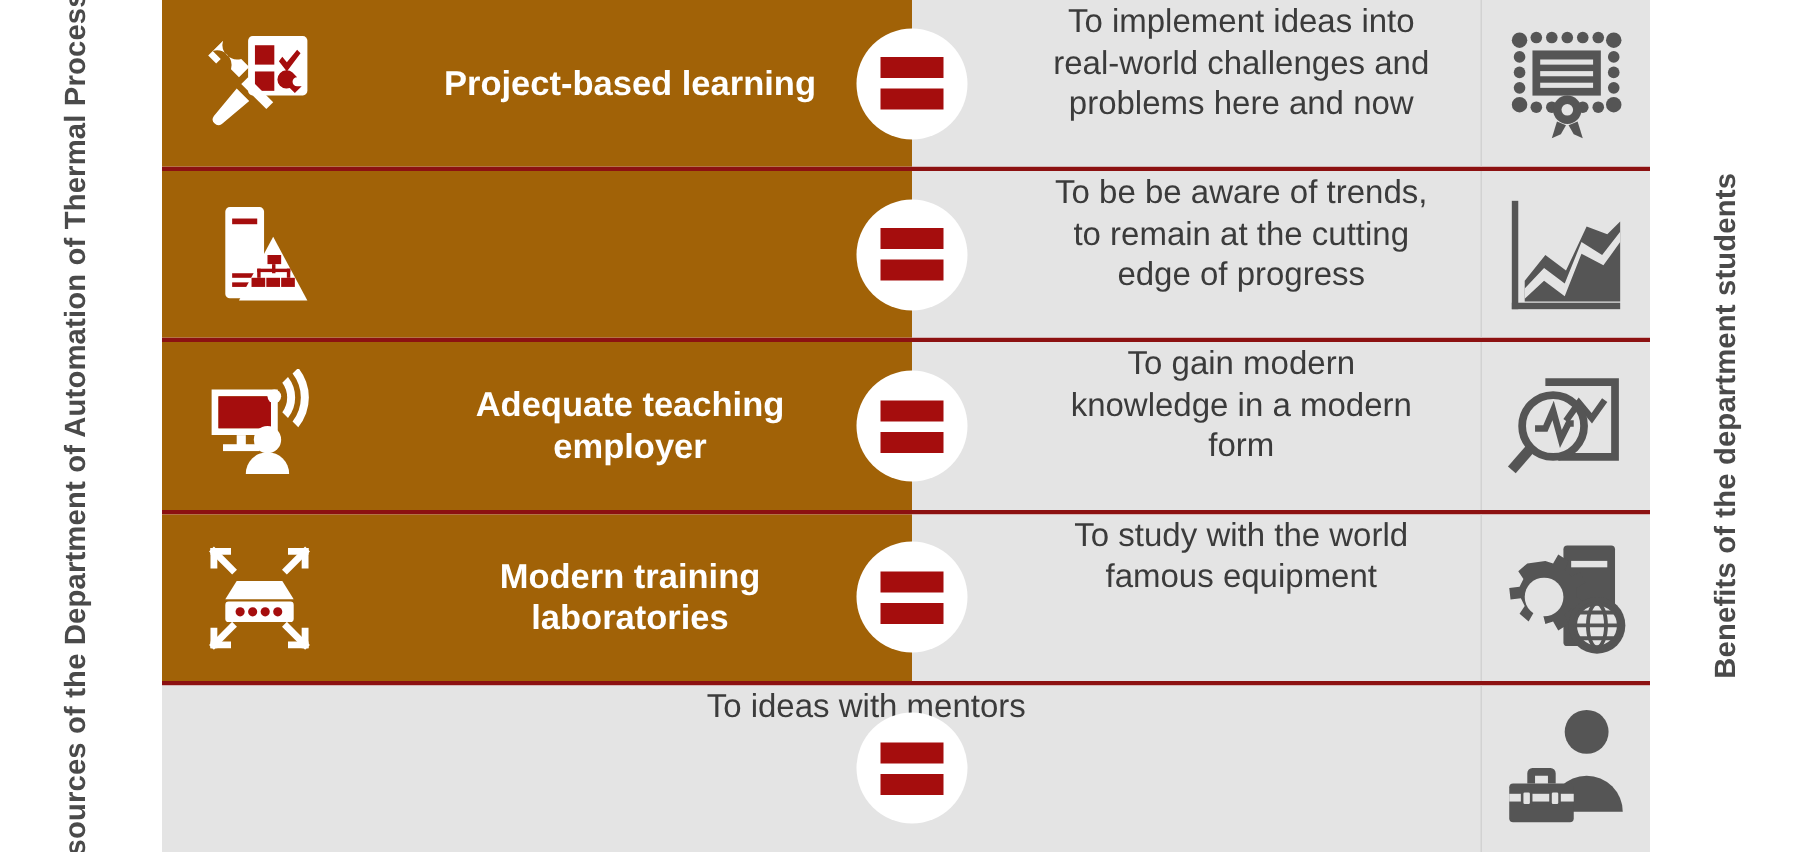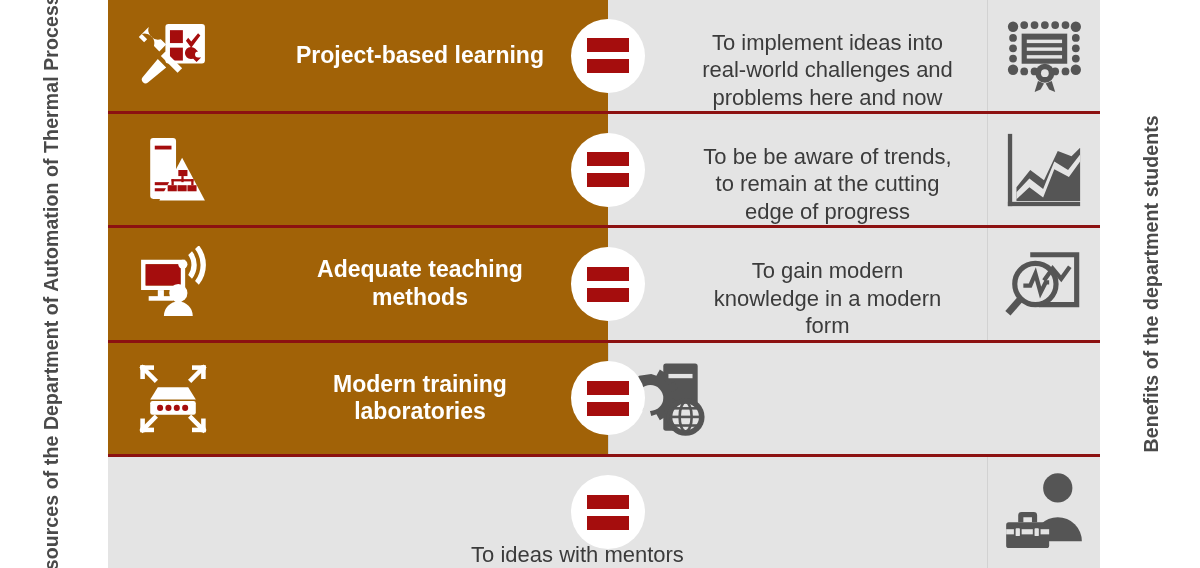--- a/index.html
+++ b/index.html
@@ -108,21 +108,21 @@
     white-space: pre-line;
     overflow: hidden;
   }
 
   
   .panel-right {
     position: relative;
     flex: 1 1 auto;
     background: #E4E4E4;
     display: flex;
-    align-items: flex-end;
+    align-items: flex-start;
     box-sizing: border-box;
     overflow: hidden;
   }
   .right-text {
     flex: 1 1 auto;
     color: #3b3b3b;
     font-size: 22px;
     line-height: 1.25;
     text-align: center;
     padding: 0 10px 0 70px;
@@ -291,21 +291,21 @@
             <rect x="30" y="58" width="8" height="10"></rect>
             <rect x="18" y="66" width="32" height="6"></rect>
             <circle cx="57" cy="62" r="12"></circle>
             <path d="M38 92 a19 19 0 0 1 38 0z"></path>
             <circle cx="63" cy="24" r="6"></circle>
             <path d="M70 12 a22 22 0 0 1 0 26 l5 5 a29 29 0 0 0 0 -36z"></path>
             <path d="M79 4 a34 34 0 0 1 0 42 l5 5 a41 41 0 0 0 0 -52z"></path>
           </svg>
         </div>
         <div class="left-text">Adequate teaching
-methods</div>
+employer</div>
       </div>
       <div class="equals-badge">
         <span class="bar"></span>
         <span class="bar"></span>
       </div>
       <div class="panel-right">
         <div class="right-text">To gain modern
 knowledge in a modern
 form</div>
         <div class="right-icon">
@@ -347,20 +347,22 @@
           </svg>
         </div>
         <div class="left-text">Modern training
 laboratories</div>
       </div>
       <div class="equals-badge">
         <span class="bar"></span>
         <span class="bar"></span>
       </div>
       <div class="panel-right">
+        <div class="right-text">To study with the world
+famous equipment</div>
         <div class="right-icon">
           <svg viewBox="0 0 100 100" fill="#555555" aria-hidden="true">
             <rect x="48" y="10" width="40" height="78" rx="3"></rect>
             <rect x="54" y="22" width="28" height="5" fill="#E4E4E4"></rect>
             <rect x="54" y="66" width="28" height="4" fill="#E4E4E4"></rect>
             <rect x="54" y="74" width="20" height="4" fill="#E4E4E4"></rect>
             <path d="M34 22 l6 2 4-7 8 5 -3 7 5 5 7-3 4 8 -7 4 0 7 7 4 -4 8 -7-3 -5 5 3 7 -8 5 -4-7 -6 2 -2-8 -7-1 -4 7 -7-6 4-6 -3-6 -8 1 -1-9 8-1 3-6 -4-6 7-6z"></path>
             <circle cx="33" cy="50" r="15" fill="#E4E4E4"></circle>
             <circle cx="74" cy="72" r="22"></circle>
             <circle cx="74" cy="72" r="17" fill="#E4E4E4"></circle>

